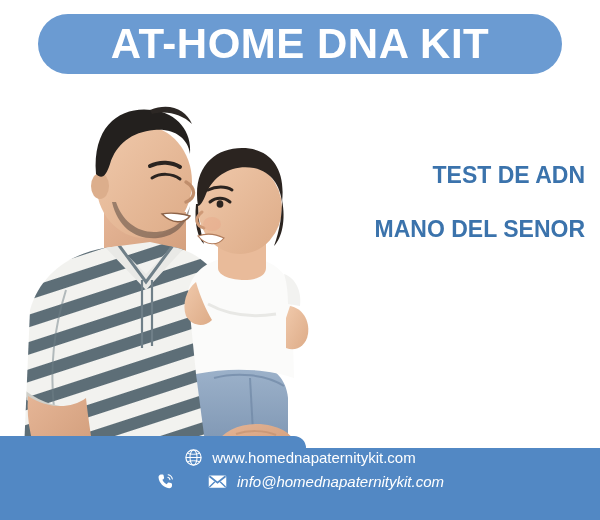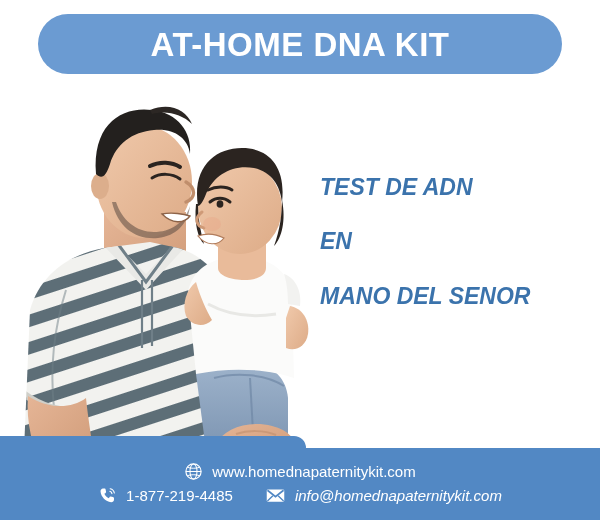--- a/index.html
+++ b/index.html
@@ -27,21 +27,21 @@
     height: 60px;
     background: #6b9bd2;
     border-radius: 30px;
     display: flex;
     align-items: center;
     justify-content: center;
     box-sizing: border-box;
   }
   #header-title {
     color: #ffffff;
-    font-size: 33px;
+    font-size: 42px;
     font-weight: bold;
     letter-spacing: 0.5px;
     line-height: 1;
     white-space: nowrap;
     font-family: "Liberation Sans", sans-serif;
   }
 
   
   #photo-wrap {
     position: absolute;
@@ -54,24 +54,23 @@
   #photo-svg {
     display: block;
     width: 330px;
     height: 400px;
   }
 
   
   #headline-block {
     position: absolute;
     left: 320px;
-    top: 174px;
+    top: 162px;
     width: 265px;
-    text-align: left;
-    font-style: italic;
+    text-align: right;
   }
   .headline-line {
     color: #3b73ac;
     font-weight: bold;
     font-size: 23px;
     line-height: 1.15;
     margin: 0 0 28px 0;
     white-space: nowrap;
     font-family: "Liberation Sans", sans-serif;
   }
@@ -92,21 +91,21 @@
     left: 0;
     bottom: 72px;
     width: 306px;
     height: 12px;
     background: #5288c4;
     border-top-right-radius: 12px;
   }
   #footer-rows {
     position: absolute;
     left: 0;
-    bottom: 0;
+    bottom: 14px;
     width: 600px;
     height: 72px;
     display: flex;
     flex-direction: column;
     justify-content: center;
     align-items: center;
     gap: 4px;
   }
   .footer-row {
     display: flex;
@@ -242,21 +241,20 @@
         <path d="M214 368 C224 350 248 342 272 348 C292 353 300 366 296 380 C282 372 258 366 236 370 C228 372 220 372 214 368 Z" fill="url(#skinA)"></path>
         <path d="M236 356 C248 352 264 352 276 357" stroke="#c08e6c" stroke-width="2" fill="none" opacity="0.6"></path>
 
         <rect x="0" y="0" width="330" height="400" fill="none"></rect>
       </g>
     </svg>
   </div>
 
   <div id="headline-block">
     <div class="headline-line">TEST DE ADN</div>
-    <div class="headline-line">EN</div>
     <div class="headline-line last">MANO DEL SENOR</div>
   </div>
 
   <div id="footer-notch"></div>
   <div id="footer-bar"></div>
   <div id="footer-rows">
 
     <div class="footer-row">
       <div class="footer-item">
         <svg class="ficon" width="19" height="19" viewBox="0 0 24 24">
@@ -270,21 +268,20 @@
       </div>
     </div>
 
     <div class="footer-row">
       <div class="footer-item">
         <svg class="ficon" width="19" height="19" viewBox="0 0 24 24">
           <path d="M6.2 3.2 C4.6 3.2 3 5 3.2 6.9 C3.9 13.8 9.6 19.6 16.5 20.4 C18.4 20.6 20.2 19 20.2 17.4 L20.2 15.3 C20.2 14.5 19.6 13.9 18.9 13.8 L16.1 13.3 C15.4 13.2 14.7 13.6 14.4 14.2 L13.8 15.5 C11.3 14.2 9.3 12.2 8 9.7 L9.3 9.1 C9.9 8.8 10.3 8.1 10.2 7.4 L9.7 4.6 C9.6 3.8 9 3.2 8.2 3.2 Z" fill="#ffffff"></path>
           <path d="M15.4 3.4 C18.2 4 20.2 6.1 20.6 8.9" fill="none" stroke="#ffffff" stroke-width="1.4" stroke-linecap="round"></path>
           <path d="M15.0 6.7 C16.5 7.1 17.4 8.1 17.6 9.6" fill="none" stroke="#ffffff" stroke-width="1.4" stroke-linecap="round"></path>
         </svg>
-        <span class="footer-text">1-877-219-4485</span>
       </div>
 
       <div class="footer-item">
         <svg class="ficon" width="21" height="21" viewBox="0 0 24 24">
           <rect x="2" y="5" width="20" height="14" rx="1.6" fill="#ffffff"></rect>
           <path d="M2.8 6 L12 13.4 L21.2 6" fill="none" stroke="#5288c4" stroke-width="2"></path>
           <path d="M2.8 18.2 L9 12.4 M21.2 18.2 L15 12.4" fill="none" stroke="#5288c4" stroke-width="1.6"></path>
         </svg>
         <span class="footer-text">info@homednapaternitykit.com</span>
       </div>

